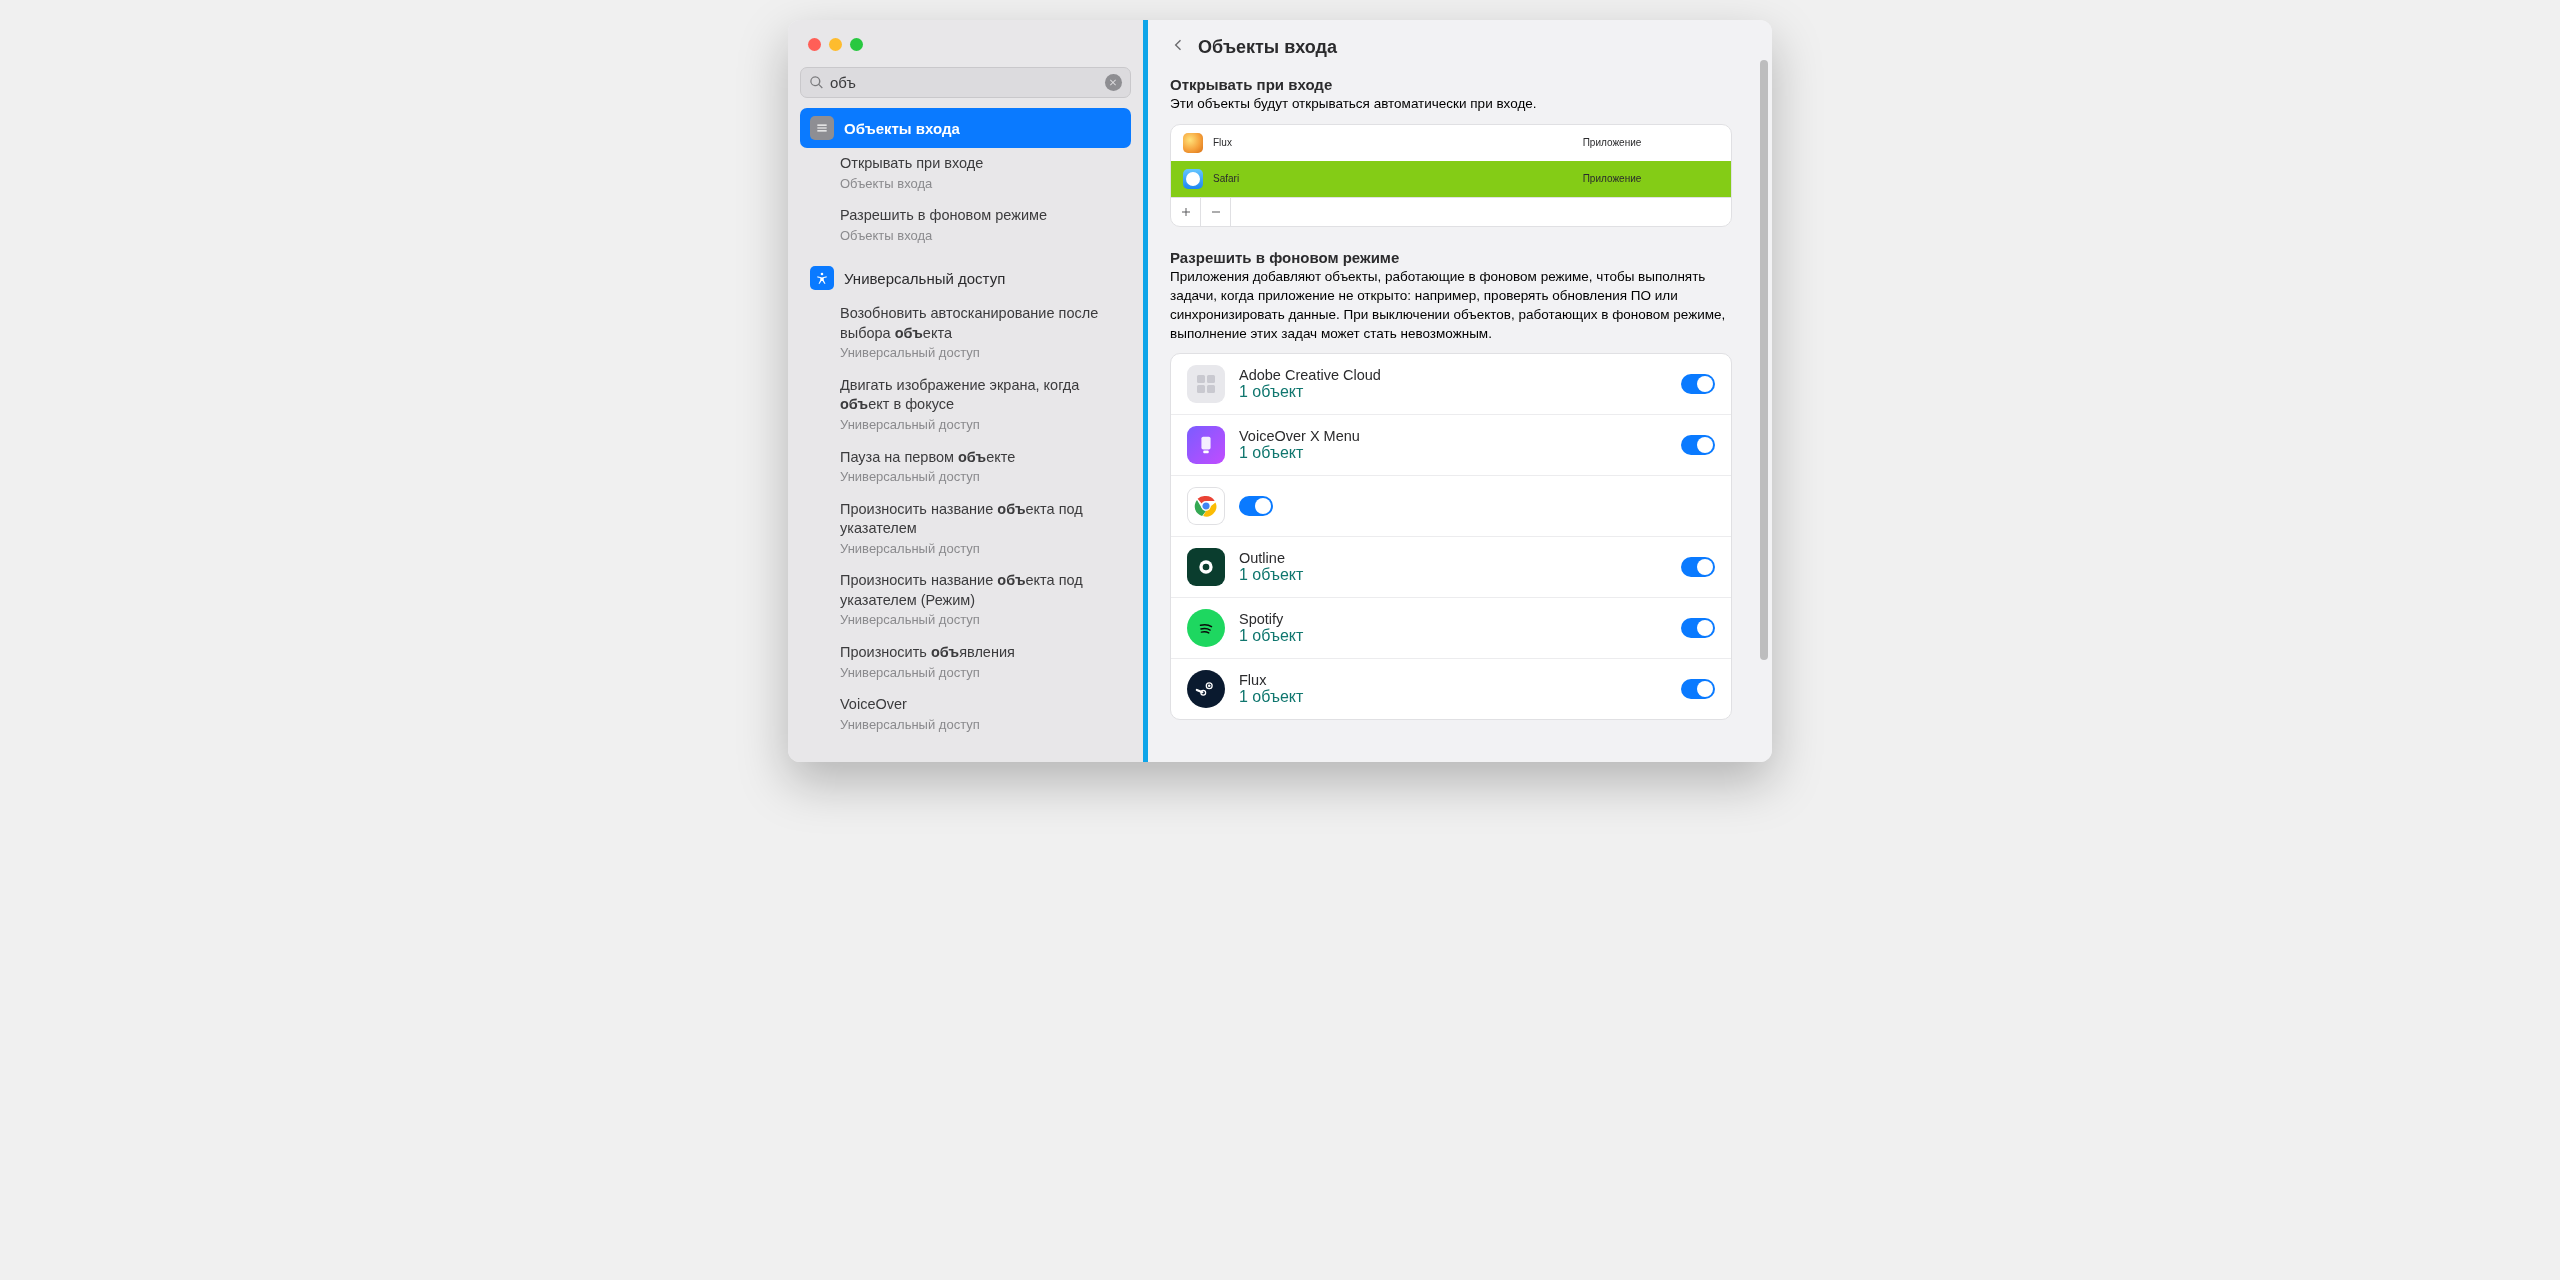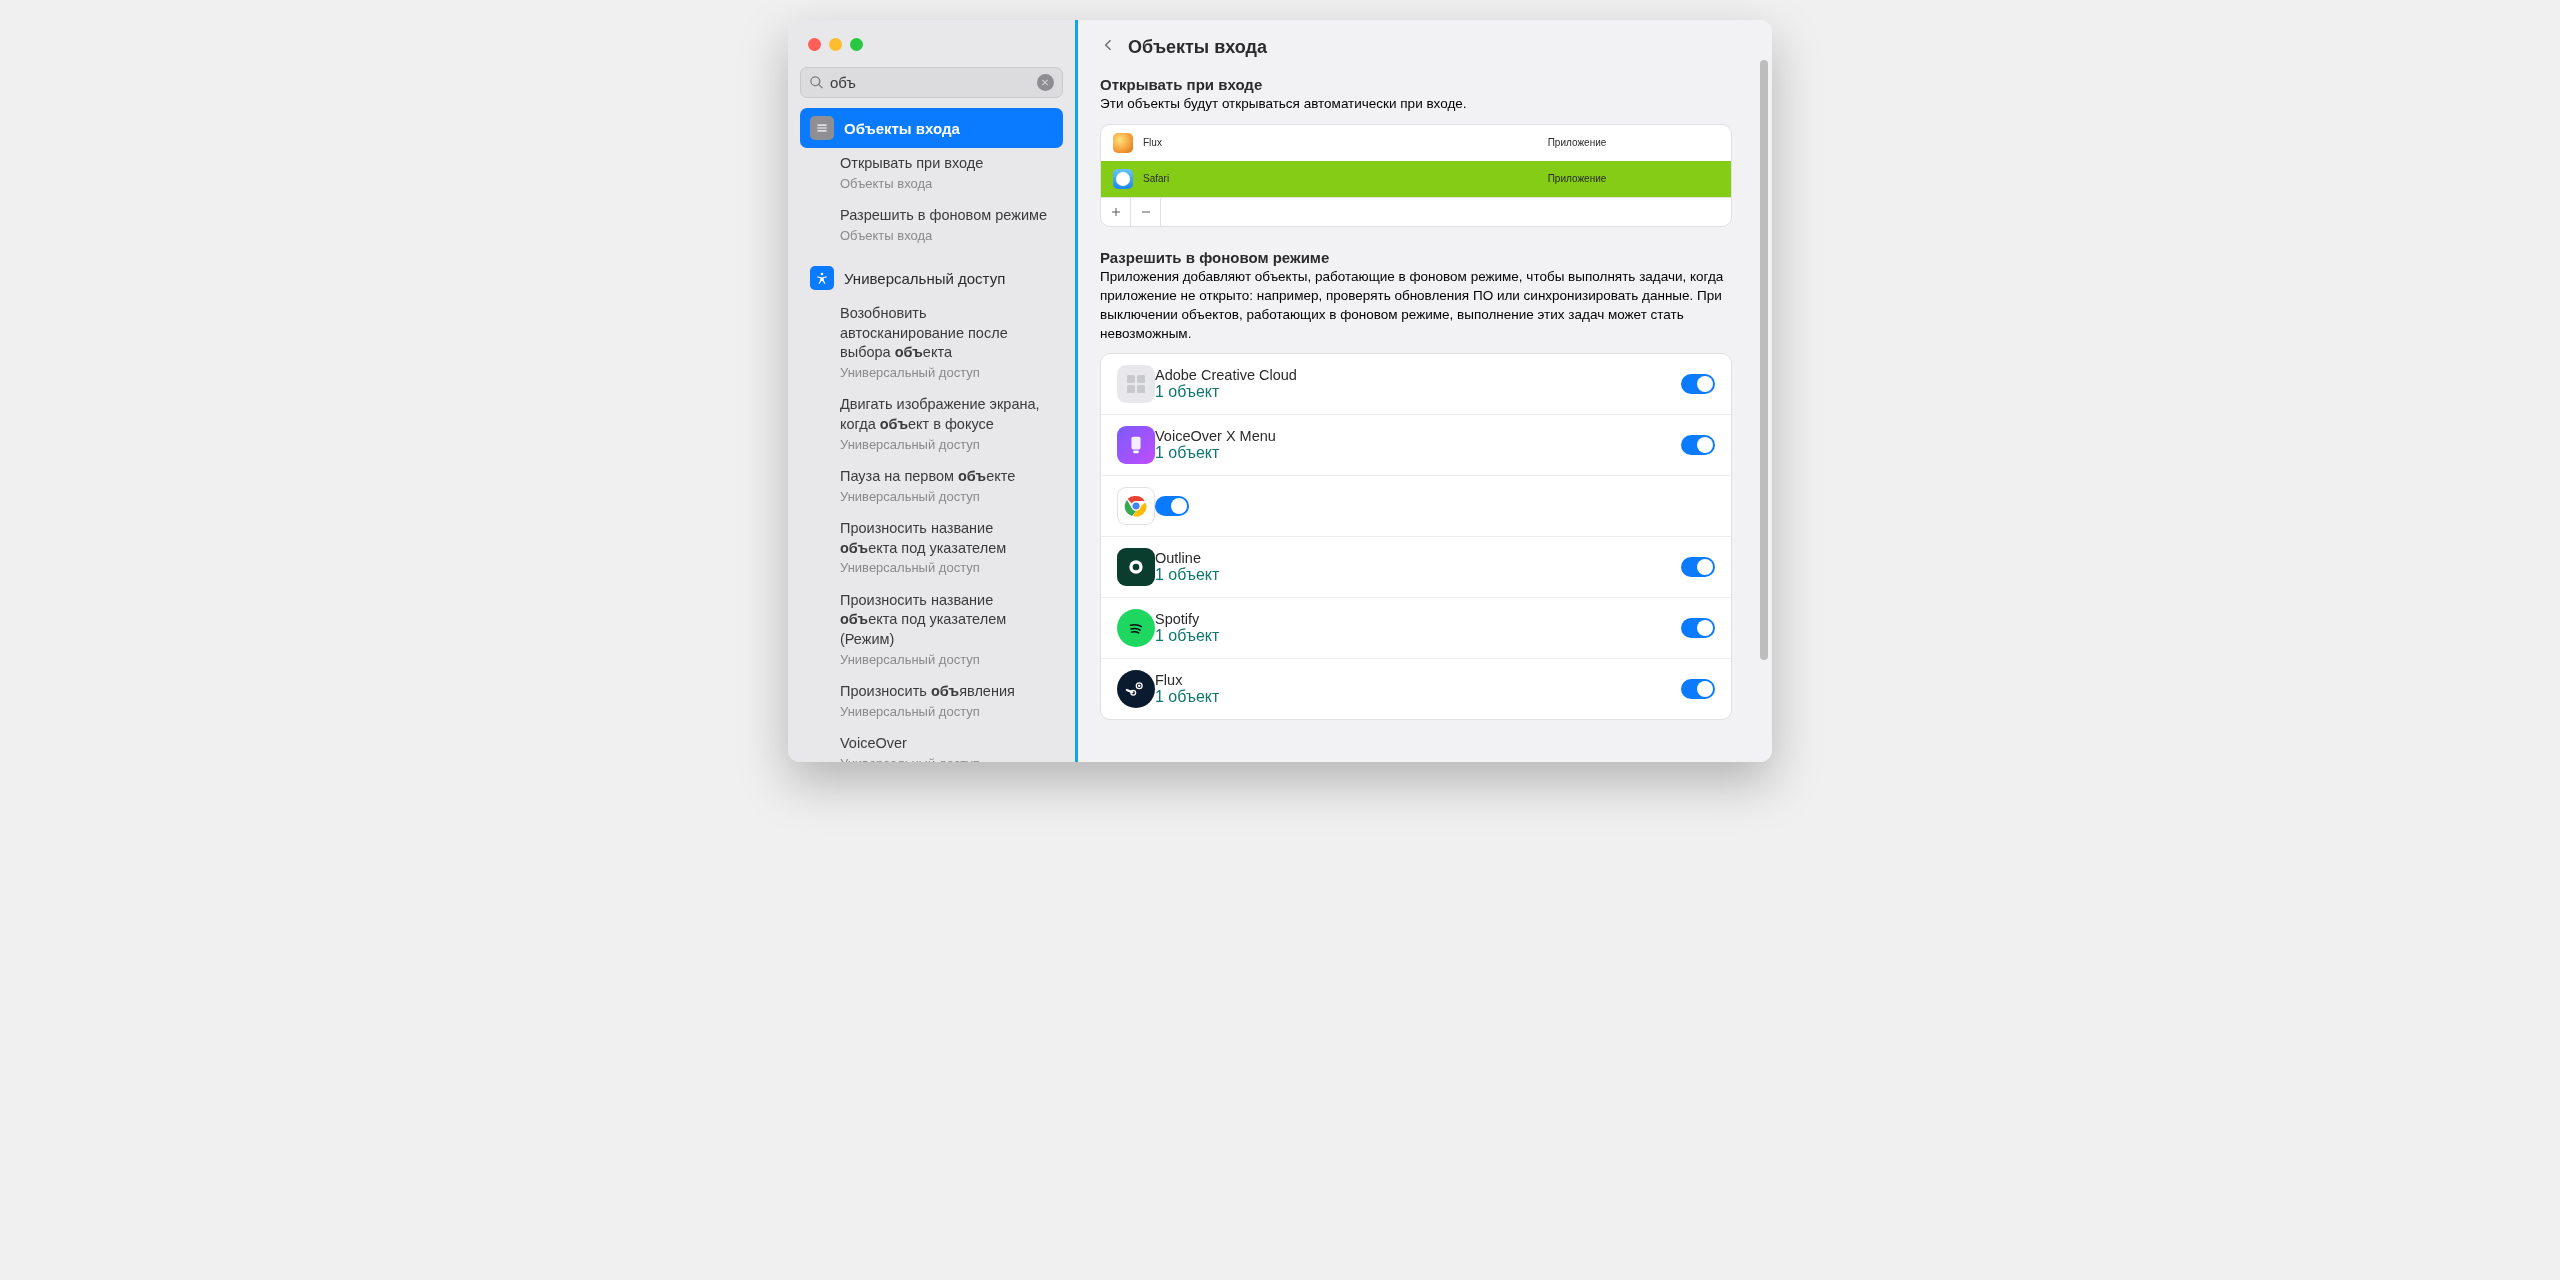--- a/index.html
+++ b/index.html
@@ -1,18 +1,18 @@
 <!DOCTYPE html>
 <html><head>
 <meta charset="utf-8">
 <style>
   * { margin:0; padding:0; box-sizing:border-box; font-family: -apple-system, BlinkMacSystemFont, "Segoe UI", Helvetica, Arial, sans-serif; }
   body { background:#f0f0f0; display:flex; justify-content:center; align-items:flex-start; width:2560px; height:1280px; }
   .window { width:984px; margin-top:20px; background:#f2f2f4; border-radius:12px; box-shadow:0 20px 50px rgba(0,0,0,0.25); display:flex; overflow:hidden; height:742px; position:relative; }
-  .sidebar { width:290px; background:#e8e7e9; display:flex; flex-direction:column; border-right:3px solid #0ea5e9; }
+  .sidebar { width:360px; background:#e8e7e9; display:flex; flex-direction:column; border-right:5px solid #0ea5e9; }
   .traffic { display:flex; gap:8px; padding:18px 0 0 20px; }
   .traffic span { width:13px; height:13px; border-radius:50%; display:block; }
   .tl-red{background:#ff5f57;} .tl-yellow{background:#febc2e;} .tl-green{background:#28c840;}
   .search-wrap { padding:16px 12px 10px 12px; }
   .search { display:flex; align-items:center; background:#dcdbde; border-radius:7px; padding:6px 8px; border:1px solid #c9c8cb; }
   .search svg.mag { fill:#7a7a7d; }
   .search input { flex:1; background:transparent; border:none; outline:none; font-size:15px; color:#3b3b3d; padding:0 6px; }
   .search .clear { width:17px; height:17px; border-radius:50%; background:#8e8e92; display:flex; align-items:center; justify-content:center; }
   .search .clear svg { fill:#e8e7e9; }
   .nav { flex:1; overflow:auto; padding:0 12px 16px 12px; }
@@ -42,21 +42,21 @@
   .col-type { flex:1; }
   .table-row { font-size:10px; color:#2b2b2d;text-align:center; }
   .table-row.alt { background:#84cc16; }
   .apptiny { width:20px; height:20px; border-radius:5px; display:inline-block; }
   .flux{background:radial-gradient(circle at 35% 35%, #ffe27a, #f6a23c 55%, #d76f16);}
   .safari{background:linear-gradient(180deg,#65c6ff,#1e86f2); position:relative;}
   .safari::after{content:""; position:absolute; inset:3px; border-radius:50%; background:#fff;}
   .table-footer{display:flex; border-top:1px solid #e0e0e3;}
   .tbtn{width:30px; height:28px; display:flex; align-items:center; justify-content:center; border-right:1px solid #e0e0e3;}
   .tbtn svg{fill:#5a5a5d;}
-  .bg-list .row { display:flex; align-items:center; padding:11px 16px; border-bottom:1px solid #ececee; }
+  .bg-list .row { display:flex; align-items:center; padding:11px 16px; border-bottom:1px solid #ececee; gap:14px; }
   .bg-list .row:last-child{border-bottom:none;}
   .appicon { width:38px; height:38px; border-radius:9px; flex-shrink:0; display:flex; align-items:center; justify-content:center; font-size:18px; color:#fff; }
   .ic-adobe{background:#e8e8ec;}
   .ic-cmm{background:linear-gradient(135deg,#7b5cff,#c14cff);}
   .ic-chrome{background:#fff; box-shadow:inset 0 0 0 1px #e0e0e3;}
   .ic-outline{background:#0a3d2e;}
   .ic-spotify{background:#1ed760; border-radius:50%;}
   .ic-steam{background:#0a1a2f; border-radius:50%;}
   .row-txt{flex:1; display:flex; flex-direction:column;}
   .row-title{font-size:14.5px; color:#2b2b2d;}

